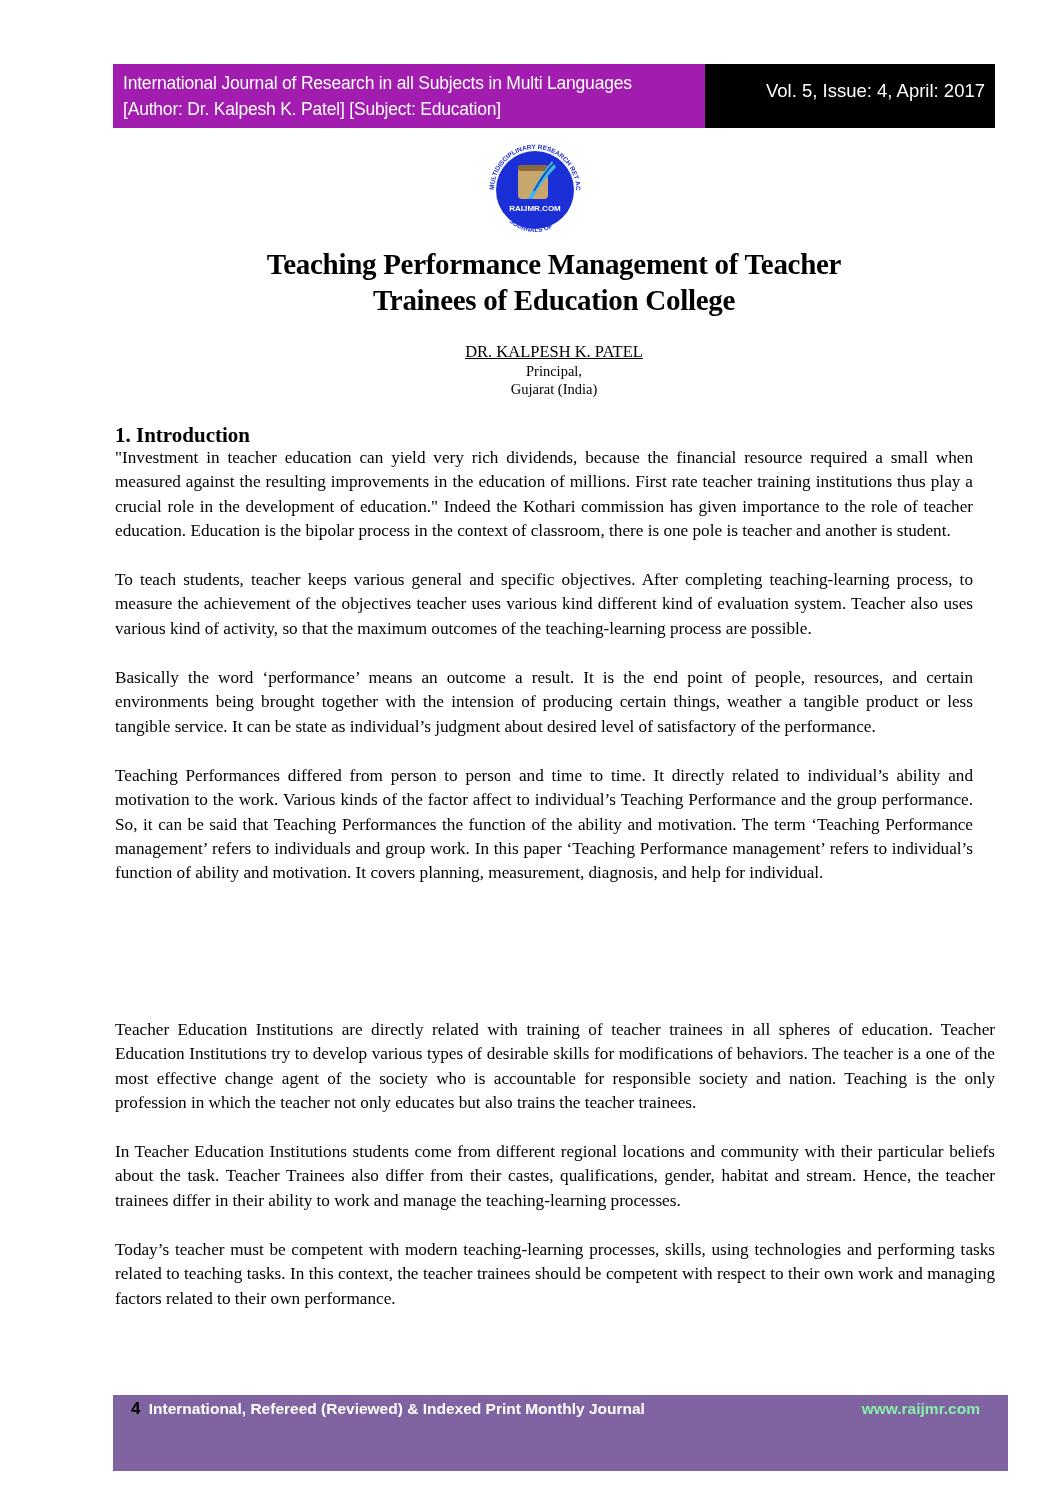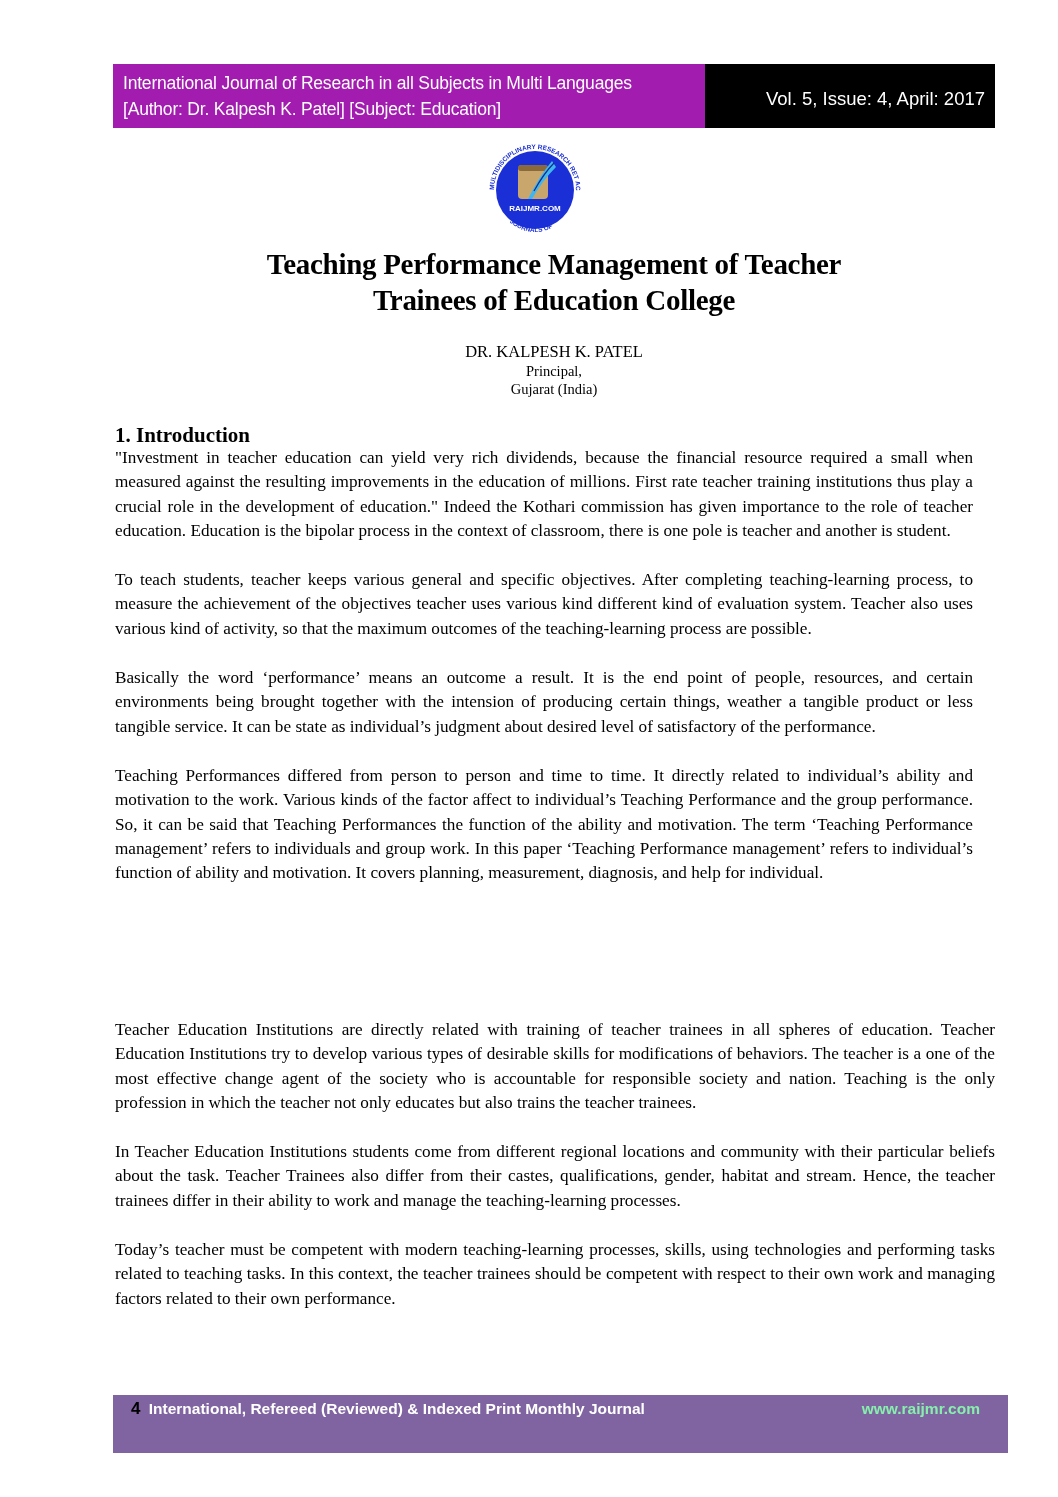--- a/index.html
+++ b/index.html
@@ -1,36 +1,36 @@
 <!DOCTYPE html>
 <html><head>
   <meta charset="utf-8">
   <style>
     html, body { margin: 0; padding: 0; background: #ffffff; }
     body { width: 1058px; height: 1497px; position: relative; overflow: hidden; font-family: "Liberation Serif", serif; color: #000; }
 
     .header { position: absolute; left: 113px; top: 64px; width: 882px; height: 64px; display: flex; }
     .header-left { background: #a21caf; color: #ffffff; width: 592px; padding: 6px 0 0 10px; box-sizing: border-box; font-family: "Liberation Sans", sans-serif; font-size: 17.5px; line-height: 26px; letter-spacing: -0.2px; }
-    .header-right { background: #000000; color: #ffffff; flex: 1; padding: 22px 10px 0 0; box-sizing: border-box; text-align: right; font-family: "Liberation Sans", sans-serif; font-size: 18.5px; line-height: 26px; }
+    .header-right { background: #000000; color: #ffffff; flex: 1; padding: 14px 10px 0 0; box-sizing: border-box; text-align: right; font-family: "Liberation Sans", sans-serif; font-size: 18.5px; line-height: 26px; }
 
     .logo { position: absolute; left: 482px; top: 137px; width: 106px; height: 106px; }
 
     .title { position: absolute; left: 130px; top: 246px; width: 848px; text-align: center; font-weight: bold; font-size: 29px; line-height: 36px; letter-spacing: -0.3px; }
 
     .author { position: absolute; left: 130px; top: 341px; width: 848px; text-align: center; font-size: 15.5px; line-height: 21px; }
-    .author .name { font-size: 16.5px; }
+    .author .name { font-size: 16.5px; text-decoration: underline; }
     .author .small { font-size: 14.5px; line-height: 18px; }
 
     .body { position: absolute; left: 115px; top: 424px; width: 858px; }
     .body2 { position: absolute; left: 115px; top: 1018px; width: 880px; }
     h2 { margin: 0; font-size: 21px; font-weight: bold; line-height: 22px; font-family: "Liberation Serif", serif; }
     p { margin: 0; font-size: 17.2px; line-height: 24.3px; text-align: justify; }
     .gap { height: 25px; }
 
-    .footer { position: absolute; left: 113px; top: 1395px; width: 895px; height: 58px; background: #8064a2; font-family: "Liberation Sans", sans-serif; }
+    .footer { position: absolute; left: 113px; top: 1395px; width: 895px; height: 76px; background: #8064a2; font-family: "Liberation Sans", sans-serif; }
     .footer-row1 { position: absolute; left: 18px; top: 3px; width: 860px; font-size: 15.5px; font-weight: bold; color: #fff; line-height: 22px; }
     .footer-row1 .pagenum { color: #000; font-size: 17px; margin-right: 4px; }
     .footer-row1 .url { position: absolute; right: 11px; top: 0; color: #86efac; }
     .footer-row2 { position: absolute; left: 0; top: 31px; width: 895px; text-align: center; color: #fff; font-weight: bold; font-size: 15.5px; line-height: 22px; }
   </style>
 </head>
 <body>
 
 <div class="header">
   <div class="header-left">

